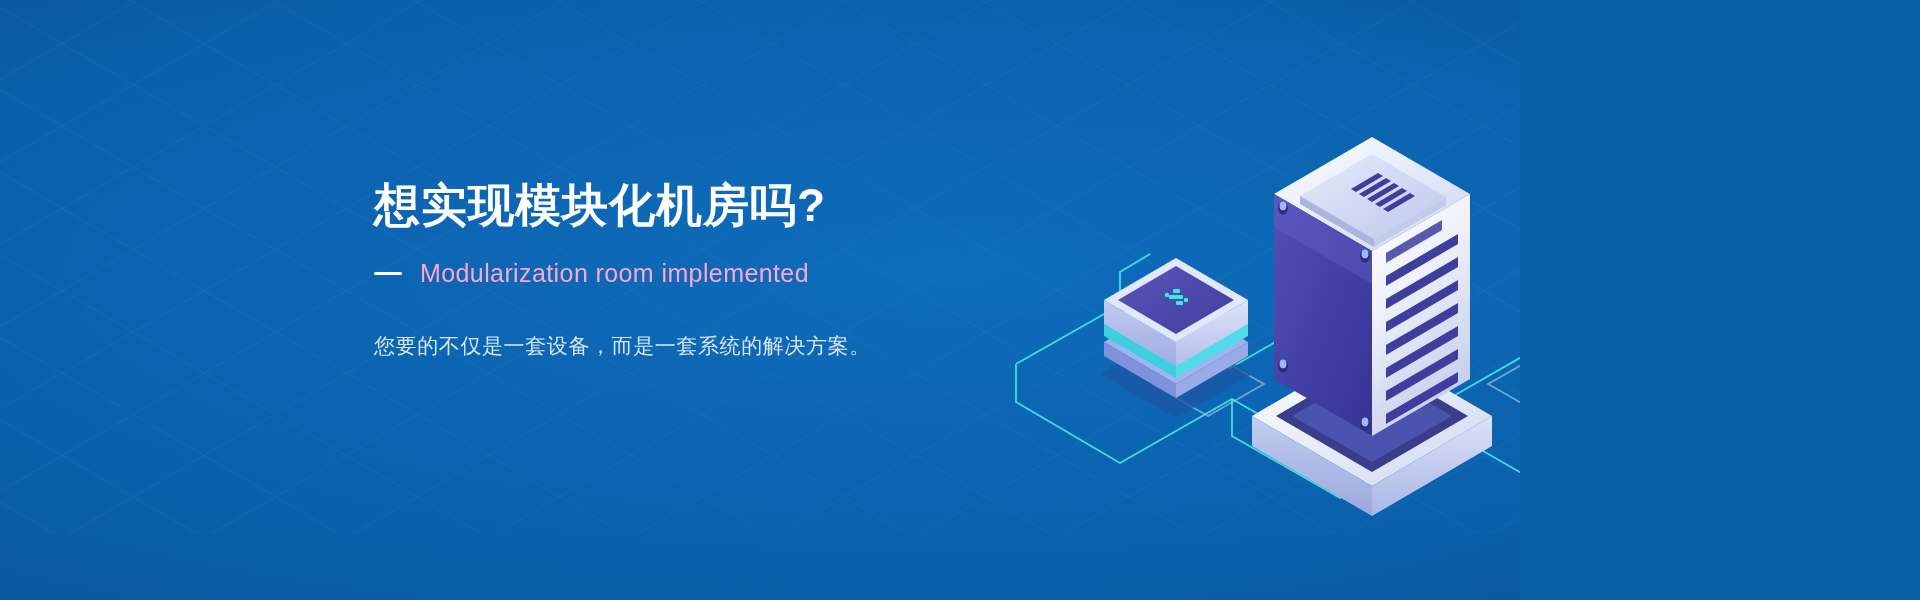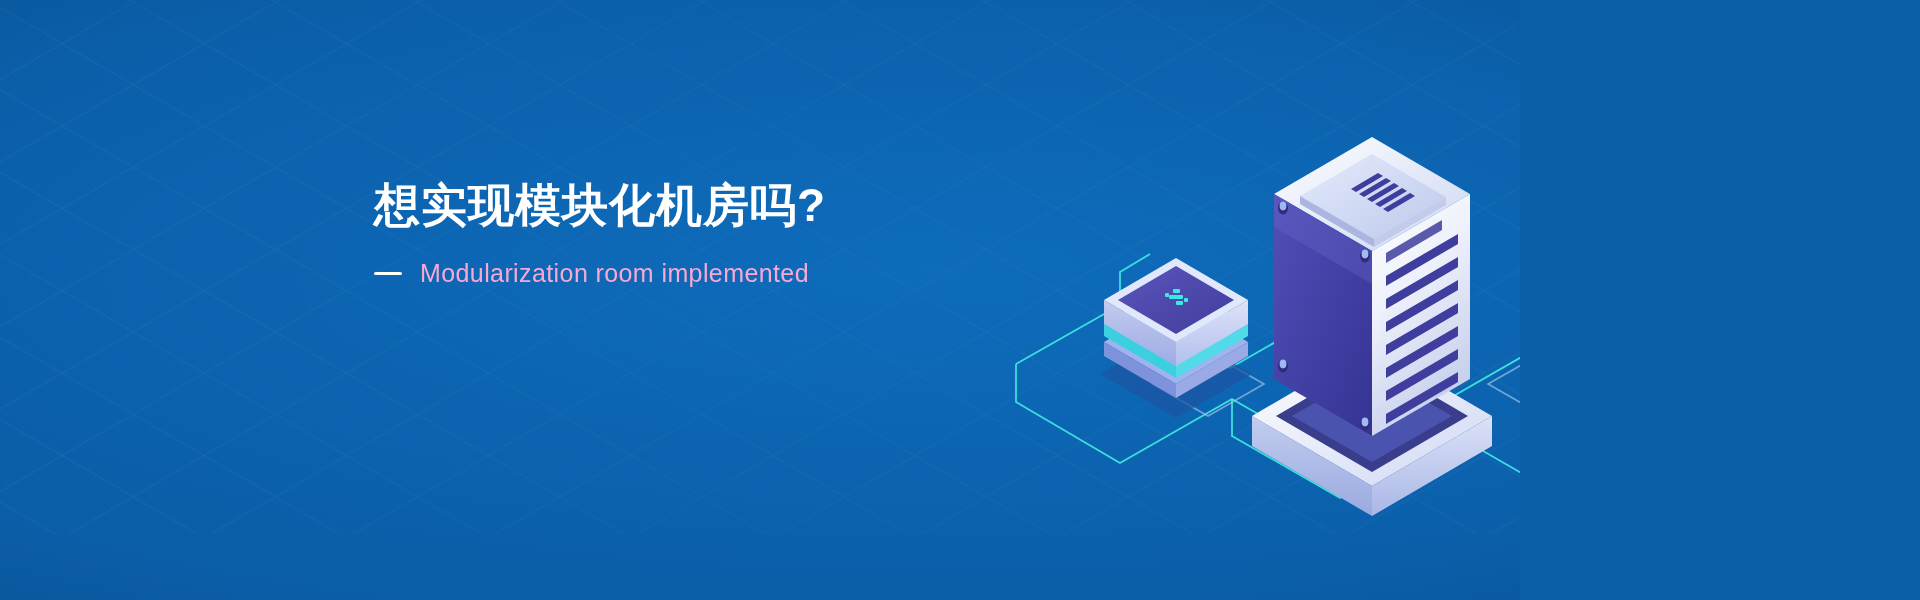--- a/index.html
+++ b/index.html
@@ -117,20 +117,21 @@
   <div class="bg-vignette"></div>
 
   <div class="copy">
     <h1 class="headline">想实现模块化机房吗?</h1>
 
     <div class="sub-row">
       <span class="sub-dash"></span>
       <span class="subhead">Modularization room implemented</span>
     </div>
 
+    <div class="lede">您要的不仅是一套设备，而是一套系统的解决方案。</div>
   </div>
 
   <div class="art">
     <svg viewBox="0 0 780 440">
       <defs>
         <linearGradient id="gTowerFront" x1="0" y1="0" x2="1" y2="1">
           <stop offset="0%" stop-color="#5250b8"></stop>
           <stop offset="55%" stop-color="#413fa3"></stop>
           <stop offset="100%" stop-color="#353392"></stop>
         </linearGradient>

